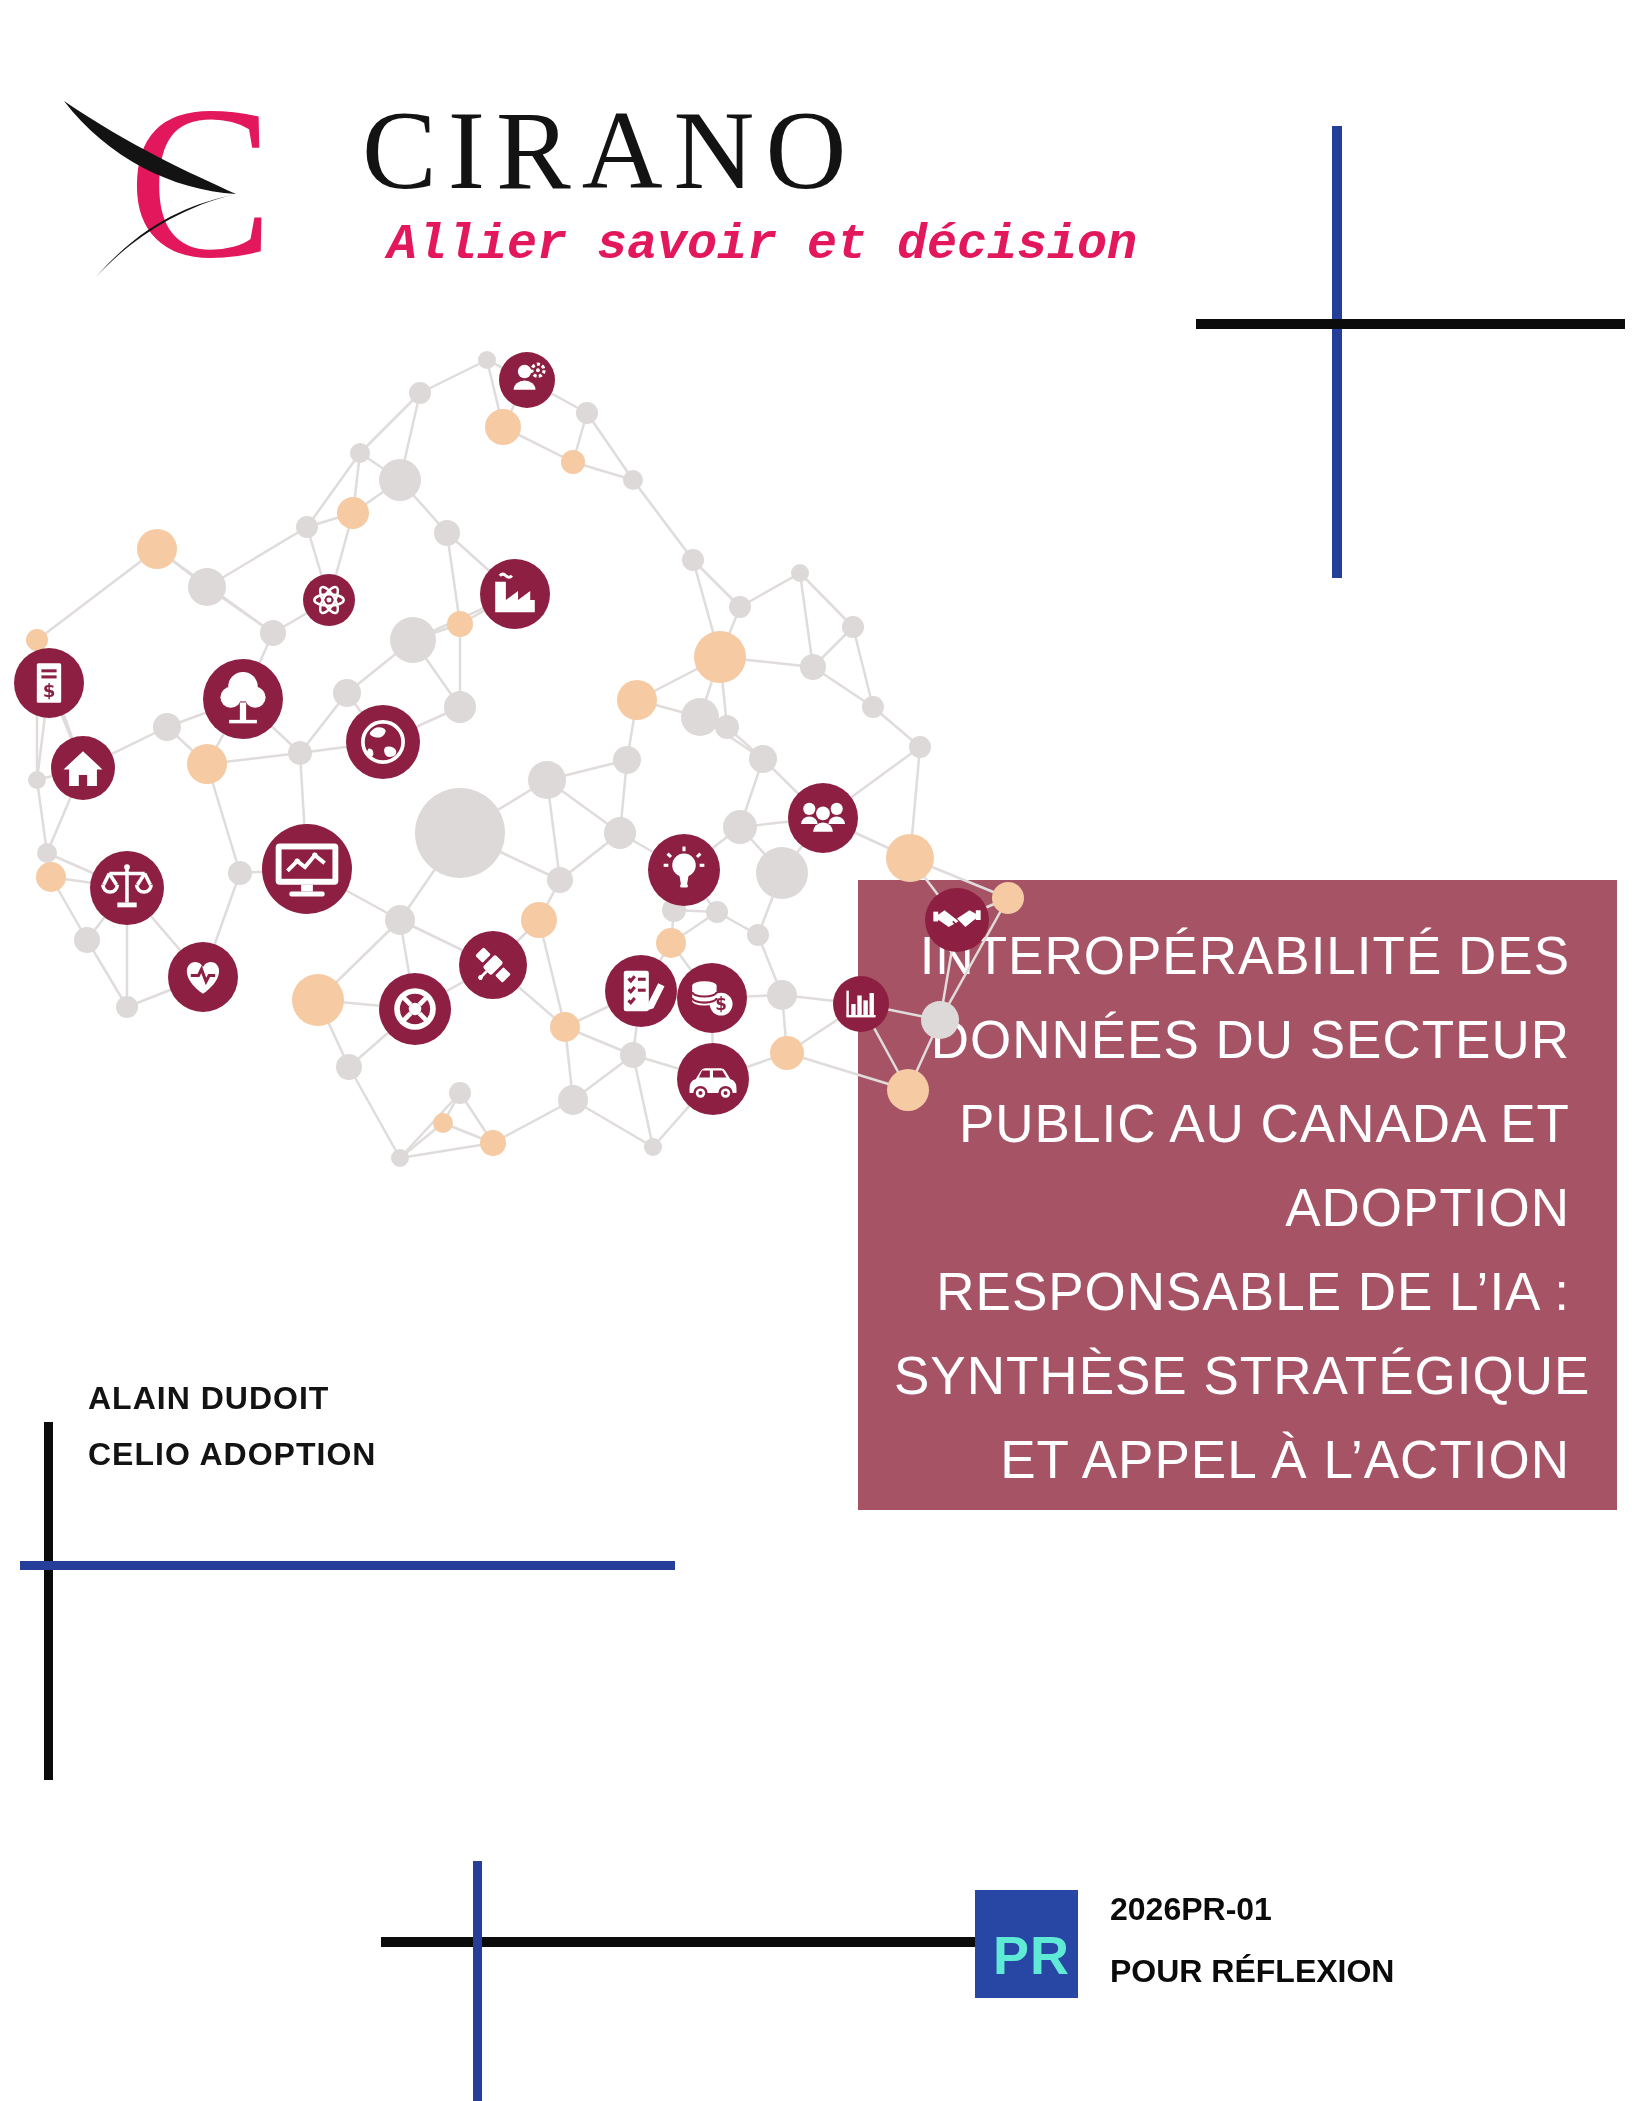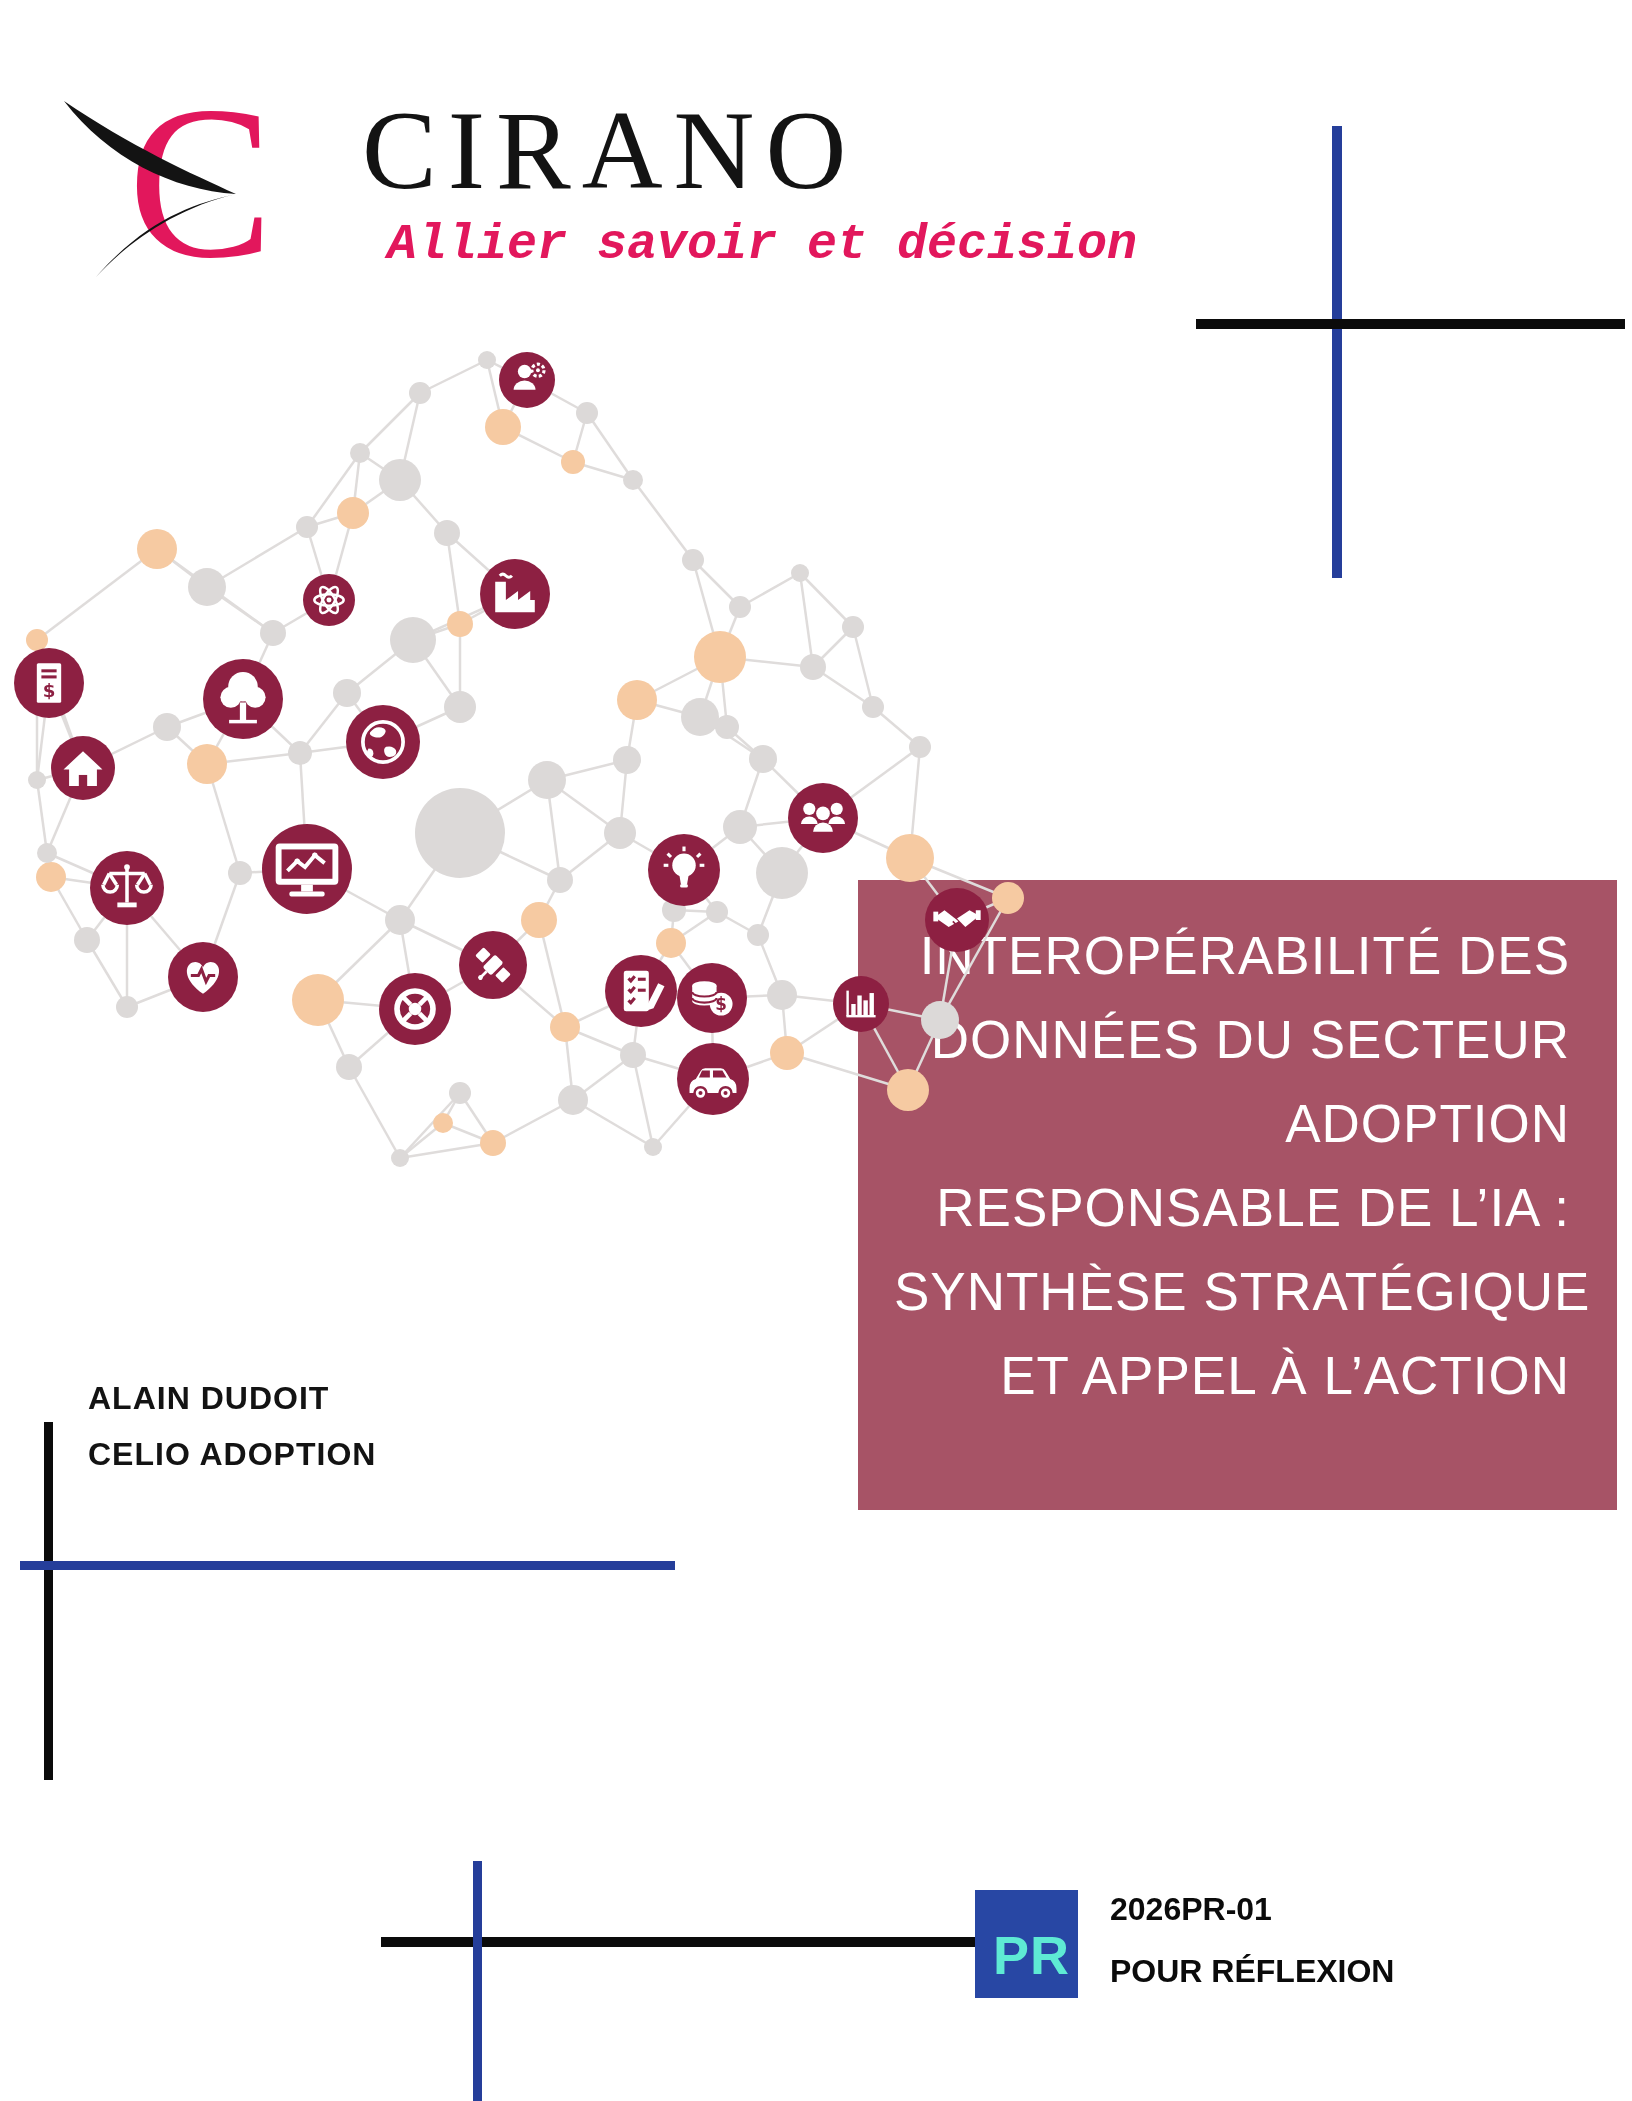--- a/index.html
+++ b/index.html
@@ -56,20 +56,21 @@
   <div class="decor" id="tr-blue" style="background: rgb(37, 62, 154);"></div>
   <div class="decor" id="tr-black" style="background: rgb(11, 11, 11);"></div>
   <div class="decor" id="ml-black" style="background: rgb(11, 11, 11);"></div>
   <div class="decor" id="ml-blue" style="background: rgb(37, 62, 154);"></div>
   <div class="decor" id="bl-black" style="background: rgb(11, 11, 11);"></div>
   <div class="decor" id="bl-blue" style="background: rgb(37, 62, 154);"></div>
 
   <div class="title-box" style="background: rgb(167, 83, 102);">
     <div class="title-line">INTEROPÉRABILITÉ DES</div>
     <div class="title-line">DONNÉES DU SECTEUR</div>
+    <div class="title-line">PUBLIC AU CANADA ET</div>
     <div class="title-line">ADOPTION</div>
     <div class="title-line">RESPONSABLE DE L’IA :</div>
     <div class="title-line">SYNTHÈSE STRATÉGIQUE</div>
     <div class="title-line">ET APPEL À L’ACTION</div>
   </div>
 
   <svg id="network-svg" viewBox="0 0 1632 2101">
       <line x1="527" y1="380" x2="487" y2="360" stroke="#dfdcdb" stroke-width="2.5"></line>
       <line x1="527" y1="380" x2="503" y2="427" stroke="#dfdcdb" stroke-width="2.5"></line>
       <line x1="527" y1="380" x2="587" y2="413" stroke="#dfdcdb" stroke-width="2.5"></line>

